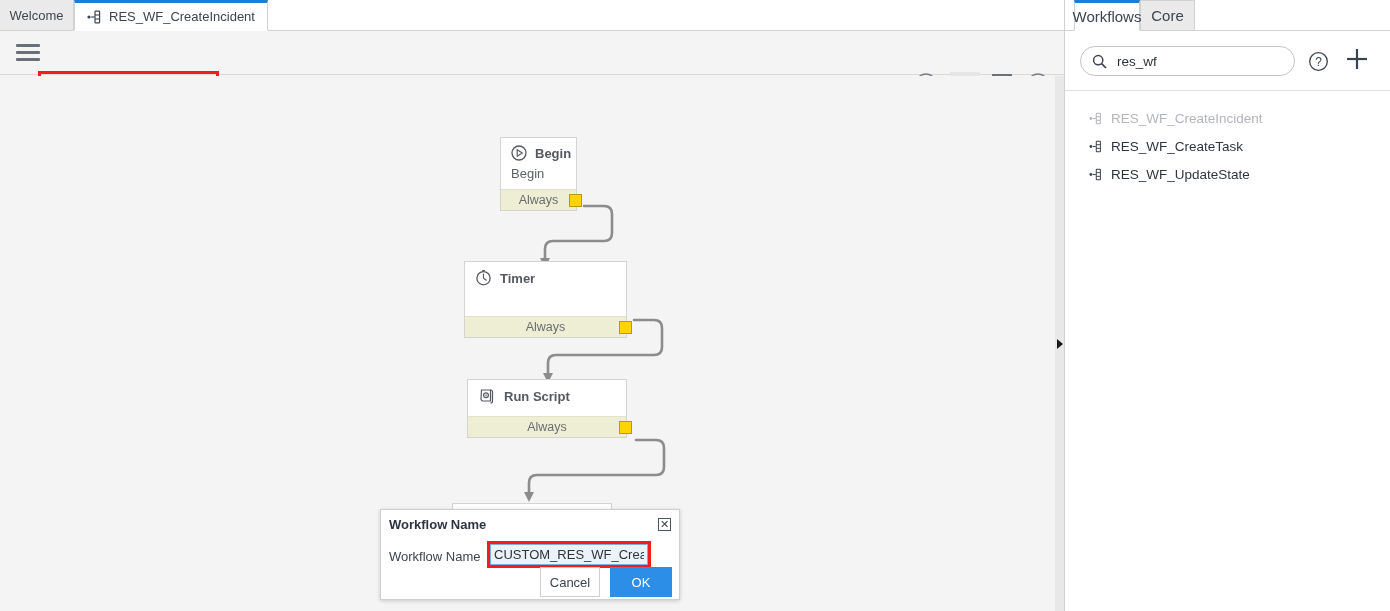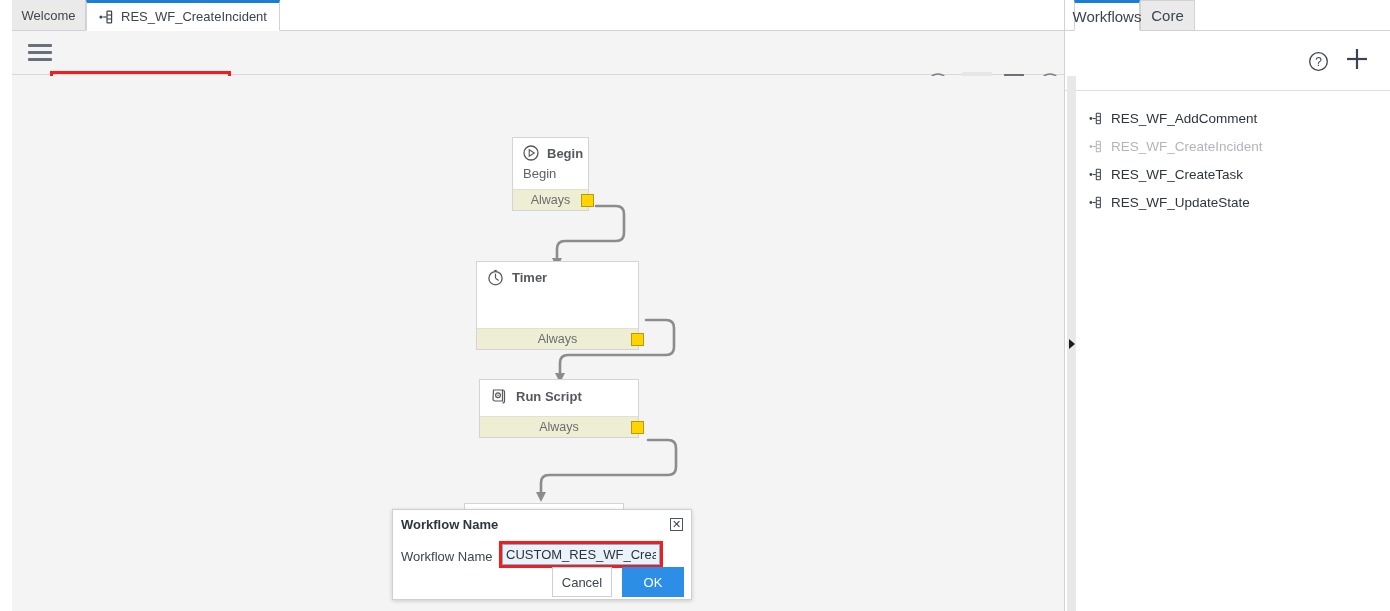--- a/index.html
+++ b/index.html
@@ -13,21 +13,21 @@
 
   
   #app {
     position: relative;
     width: 1390px; height: 611px;
     background: #ffffff;
   }
 
   
   #editor {
-    position: absolute; left: 12px; top: 0;
+    position: absolute; left: 0; top: 0;
     width: 1064px; height: 611px;
     background: #f4f4f4;
   }
 
   
   #tabstrip {
     position: absolute; left: 0; top: 0;
     width: 1064px; height: 31px;
     background: #ffffff;
     border-bottom: 1px solid #d2d2d2;
@@ -399,21 +399,21 @@
           <span>Begin</span>
         </div>
         <div class="node-sub">Begin</div>
         <div class="node-cond">
           <span>Always</span>
           <span class="conn-dot"></span>
         </div>
       </div>
 
       <div class="node" style="left:464px; top:185px; width:163px;">
-        <div class="node-head" style="padding-bottom:42px;">
+        <div class="node-head" style="padding-bottom:30px;align-items:flex-end;">
           <span class="nicon">
             <svg width="17" height="17" viewBox="0 0 17 17">
               <circle cx="8.5" cy="9.2" r="6.6" fill="none" stroke="#55595f" stroke-width="1.3"></circle>
               <line x1="8.5" y1="9.2" x2="8.5" y2="4.6" stroke="#55595f" stroke-width="1.2"></line>
               <line x1="8.5" y1="9.2" x2="11.6" y2="11.4" stroke="#55595f" stroke-width="1.2"></line>
               <line x1="7.2" y1="1.6" x2="9.8" y2="1.6" stroke="#55595f" stroke-width="1.3"></line>
             </svg>
           </span>
           <span>Timer</span>
         </div>
@@ -468,48 +468,45 @@
     <div id="right-tabs">
       <div class="rtab active" id="rtab-workflows">
         <span>Workflows</span>
       </div>
       <div class="rtab inactive" id="rtab-core">
         <span>Core</span>
       </div>
     </div>
 
     <div id="search-row">
+      <div id="search-box">
+        <span id="search-icon">
+          <svg width="15" height="15" viewBox="0 0 15 15">
+            <circle cx="6.2" cy="6.2" r="4.6" fill="none" stroke="#3b4450" stroke-width="1.5"></circle>
+            <line x1="9.6" y1="9.6" x2="14" y2="14" stroke="#3b4450" stroke-width="1.7"></line>
+          </svg>
+        </span>
+        <input id="search-input" type="text" value="res_wf" style="">
+      </div>
       <div id="search-help">
         <svg width="21" height="21" viewBox="0 0 21 21">
           <circle cx="10.5" cy="10.5" r="8.8" fill="none" stroke="#3b4450" stroke-width="1.3"></circle>
           <text x="10.5" y="15" font-size="12" font-family="Liberation Sans, sans-serif" fill="#3b4450" text-anchor="middle">?</text>
         </svg>
       </div>
       <div id="search-add">
         <svg width="28" height="28" viewBox="0 0 28 28">
           <line x1="14" y1="4" x2="14" y2="24" stroke="#3b4450" stroke-width="2.2"></line>
           <line x1="4" y1="14" x2="24" y2="14" stroke="#3b4450" stroke-width="2.2"></line>
         </svg>
       </div>
     </div>
 
     <div id="wf-list">
 
-      <div class="wf-item">
-        <span class="wicon">
-          <svg width="14" height="13" viewBox="0 0 15 14">
-            <circle cx="2" cy="7" r="1.5" fill="#3b4450"></circle>
-            <rect x="4" y="6.4" width="3.2" height="1.2" fill="#3b4450"></rect>
-            <rect x="7.8" y="1.4" width="4.4" height="11.2" rx="0.6" fill="none" stroke="#3b4450" stroke-width="1.1"></rect>
-            <line x1="7.8" y1="5" x2="12.2" y2="5" stroke="#3b4450" stroke-width="1"></line>
-            <line x1="7.8" y1="9" x2="12.2" y2="9" stroke="#3b4450" stroke-width="1"></line>
-          </svg>
-        </span>
-        <span>RES_WF_AddComment</span>
-      </div>
 
 
       <div class="wf-item dim">
         <span class="wicon">
           <svg width="14" height="13" viewBox="0 0 15 14">
             <circle cx="2" cy="7" r="1.5" fill="#b2b5ba"></circle>
             <rect x="4" y="6.4" width="3.2" height="1.2" fill="#b2b5ba"></rect>
             <rect x="7.8" y="1.4" width="4.4" height="11.2" rx="0.6" fill="none" stroke="#b2b5ba" stroke-width="1.1"></rect>
             <line x1="7.8" y1="5" x2="12.2" y2="5" stroke="#b2b5ba" stroke-width="1"></line>
             <line x1="7.8" y1="9" x2="12.2" y2="9" stroke="#b2b5ba" stroke-width="1"></line>

